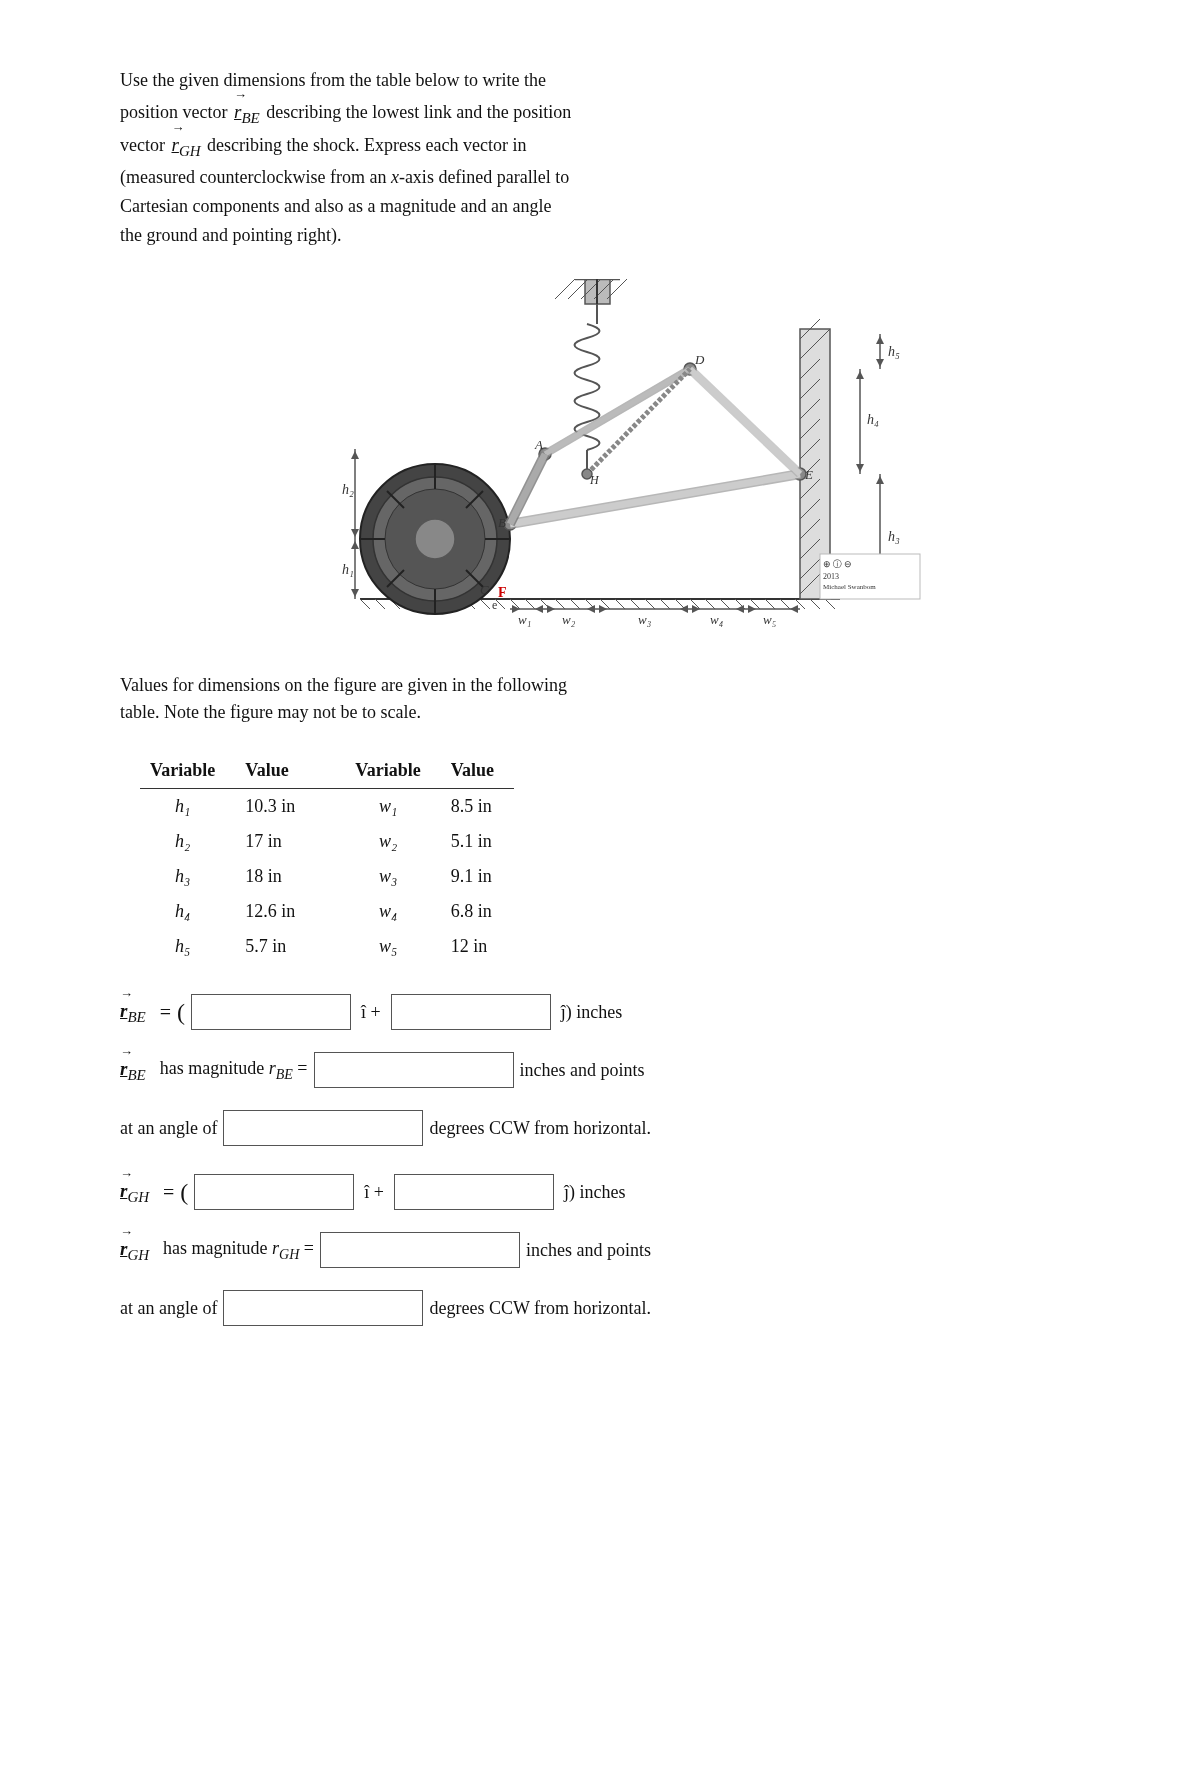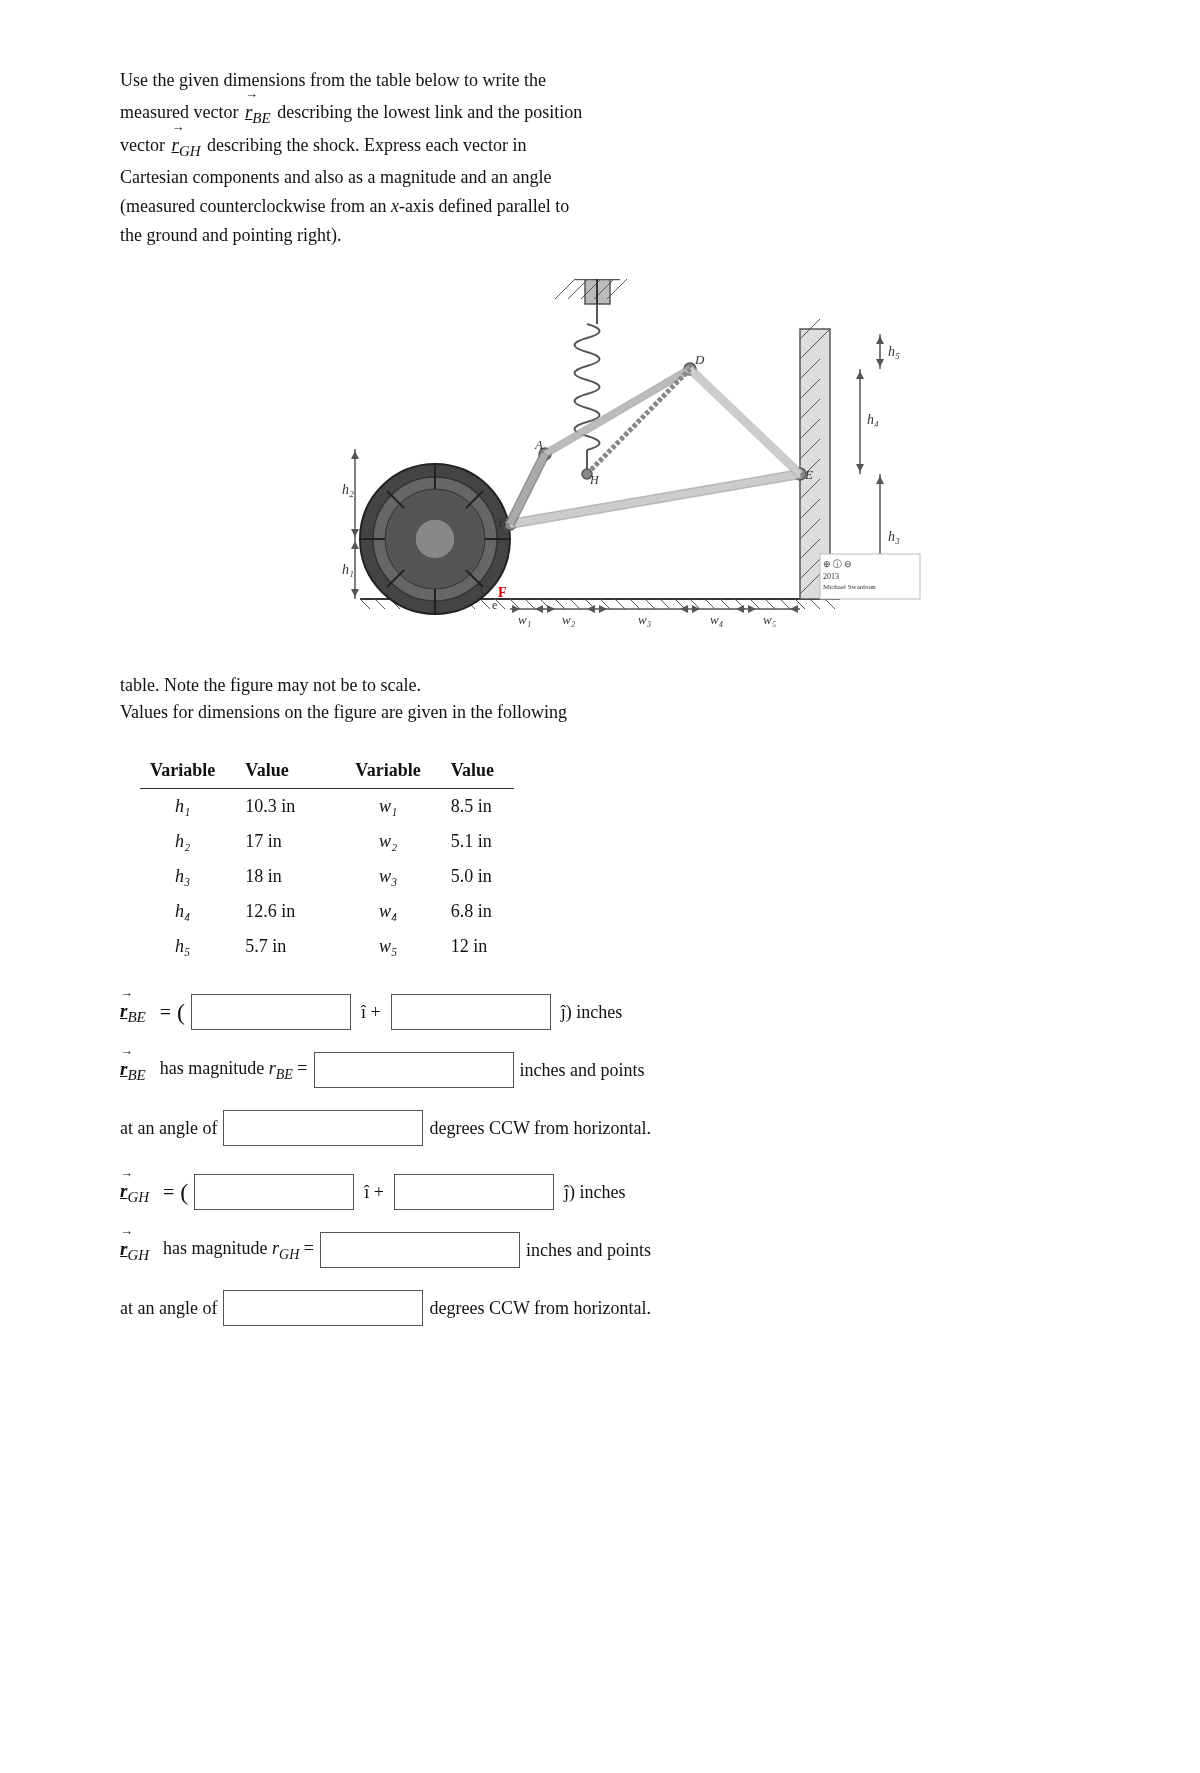--- a/index.html
+++ b/index.html
@@ -86,40 +86,40 @@
   </style>
 </head>
 <body>
 
 <div class="problem-text">
   <p>
     <br>
     <span>Use the given dimensions from the table below to write the</span>
   </p>
   <p style="margin-top:4px;">
-    <span>measured vector </span>
+    <span>position vector </span>
     <span class="arrow-over" style="display:inline-block; position:relative; margin: 0 2px;">
       <span class="arrow" style="position:absolute; top:-14px; left:0; font-size:13px;">→</span>
       <span style="text-decoration:underline; font-style:italic; font-size:19px;">r</span><span style="font-style:italic; font-size:15px; vertical-align:sub;">BE</span>
     </span>
     <span> describing the lowest link and the position</span>
   </p>
   <p style="margin-top:2px;">
     <span>vector </span>
     <span class="arrow-over" style="display:inline-block; position:relative; margin: 0 2px;">
       <span class="arrow" style="position:absolute; top:-14px; left:0; font-size:13px;">→</span>
       <span style="text-decoration:underline; font-style:italic; font-size:19px;">r</span><span style="font-style:italic; font-size:15px; vertical-align:sub;">GH</span>
     </span>
     <span> describing the shock. Express each vector in</span>
   </p>
   <p style="margin-top:2px;">
+    <span>(measured counterclockwise from an </span><span style="font-style:italic;">x</span><span>-axis defined parallel to</span>
+  </p>
+  <p style="margin-top:2px;">
     <span>Cartesian components and also as a magnitude and an angle</span>
-  </p>
-  <p style="margin-top:2px;">
-    <span>(measured counterclockwise from an </span><span style="font-style:italic;">x</span><span>-axis defined parallel to</span>
   </p>
   <p style="margin-top:2px;">
     <span>the ground and pointing right).</span>
   </p>
 </div>
 
 <div class="figure-container">
   <div class="figure-wrapper">
     <svg width="680" height="355" viewBox="0 0 680 355">
 
@@ -293,22 +293,22 @@
 
       <rect x="560" y="275" width="100" height="45" fill="#fff" stroke="#bbb" stroke-width="1"></rect>
       <text x="563" y="288" font-size="9" fill="#333">⊕ ⓘ ⊖</text>
       <text x="563" y="300" font-size="8" fill="#333">2013</text>
       <text x="563" y="310" font-size="7" fill="#333">Michael Swanbom</text>
     </svg>
   </div>
 </div>
 
 <div class="table-section">
+  <p>Values for dimensions on the figure are given in the following</p>
   <p>table. Note the figure may not be to scale.</p>
-  <p>Values for dimensions on the figure are given in the following</p>
   <br>
   <table class="dim-table">
     <thead>
       <tr>
         <td class="col-header">Variable</td>
         <td class="col-header">Value</td>
         <td class="col-header" style="padding-left:40px;">Variable</td>
         <td class="col-header">Value</td>
       </tr>
     </thead>
@@ -322,21 +322,21 @@
         <tr>
       <td style="font-style:italic; text-align:center;">h₂</td>
       <td>17 in</td>
       <td style="font-style:italic; text-align:center; padding-left:40px;">w₂</td>
       <td>5.1 in</td>
     </tr>
         <tr>
       <td style="font-style:italic; text-align:center;">h₃</td>
       <td>18 in</td>
       <td style="font-style:italic; text-align:center; padding-left:40px;">w₃</td>
-      <td>5.0 in</td>
+      <td>9.1 in</td>
     </tr>
         <tr>
       <td style="font-style:italic; text-align:center;">h₄</td>
       <td>12.6 in</td>
       <td style="font-style:italic; text-align:center; padding-left:40px;">w₄</td>
       <td>6.8 in</td>
     </tr>
         <tr>
       <td style="font-style:italic; text-align:center;">h₅</td>
       <td>5.7 in</td>

